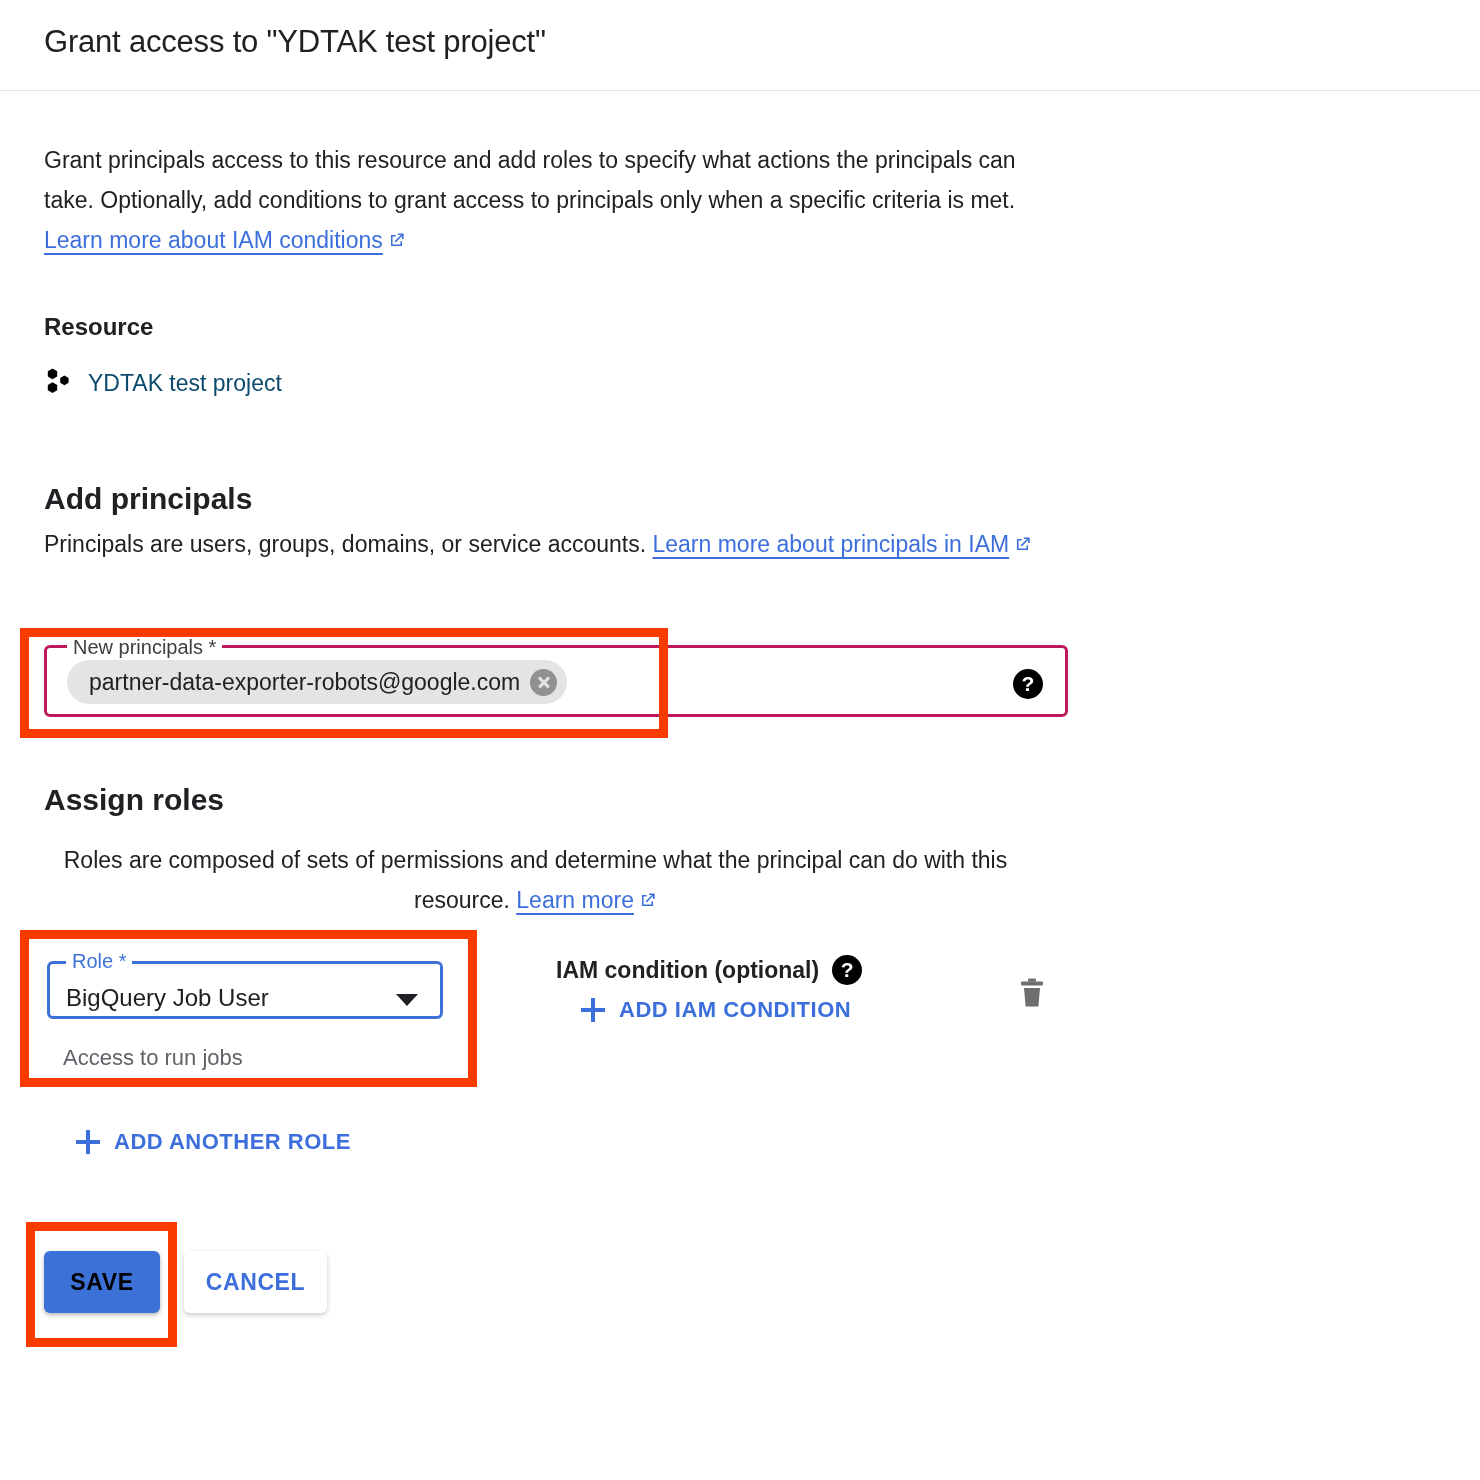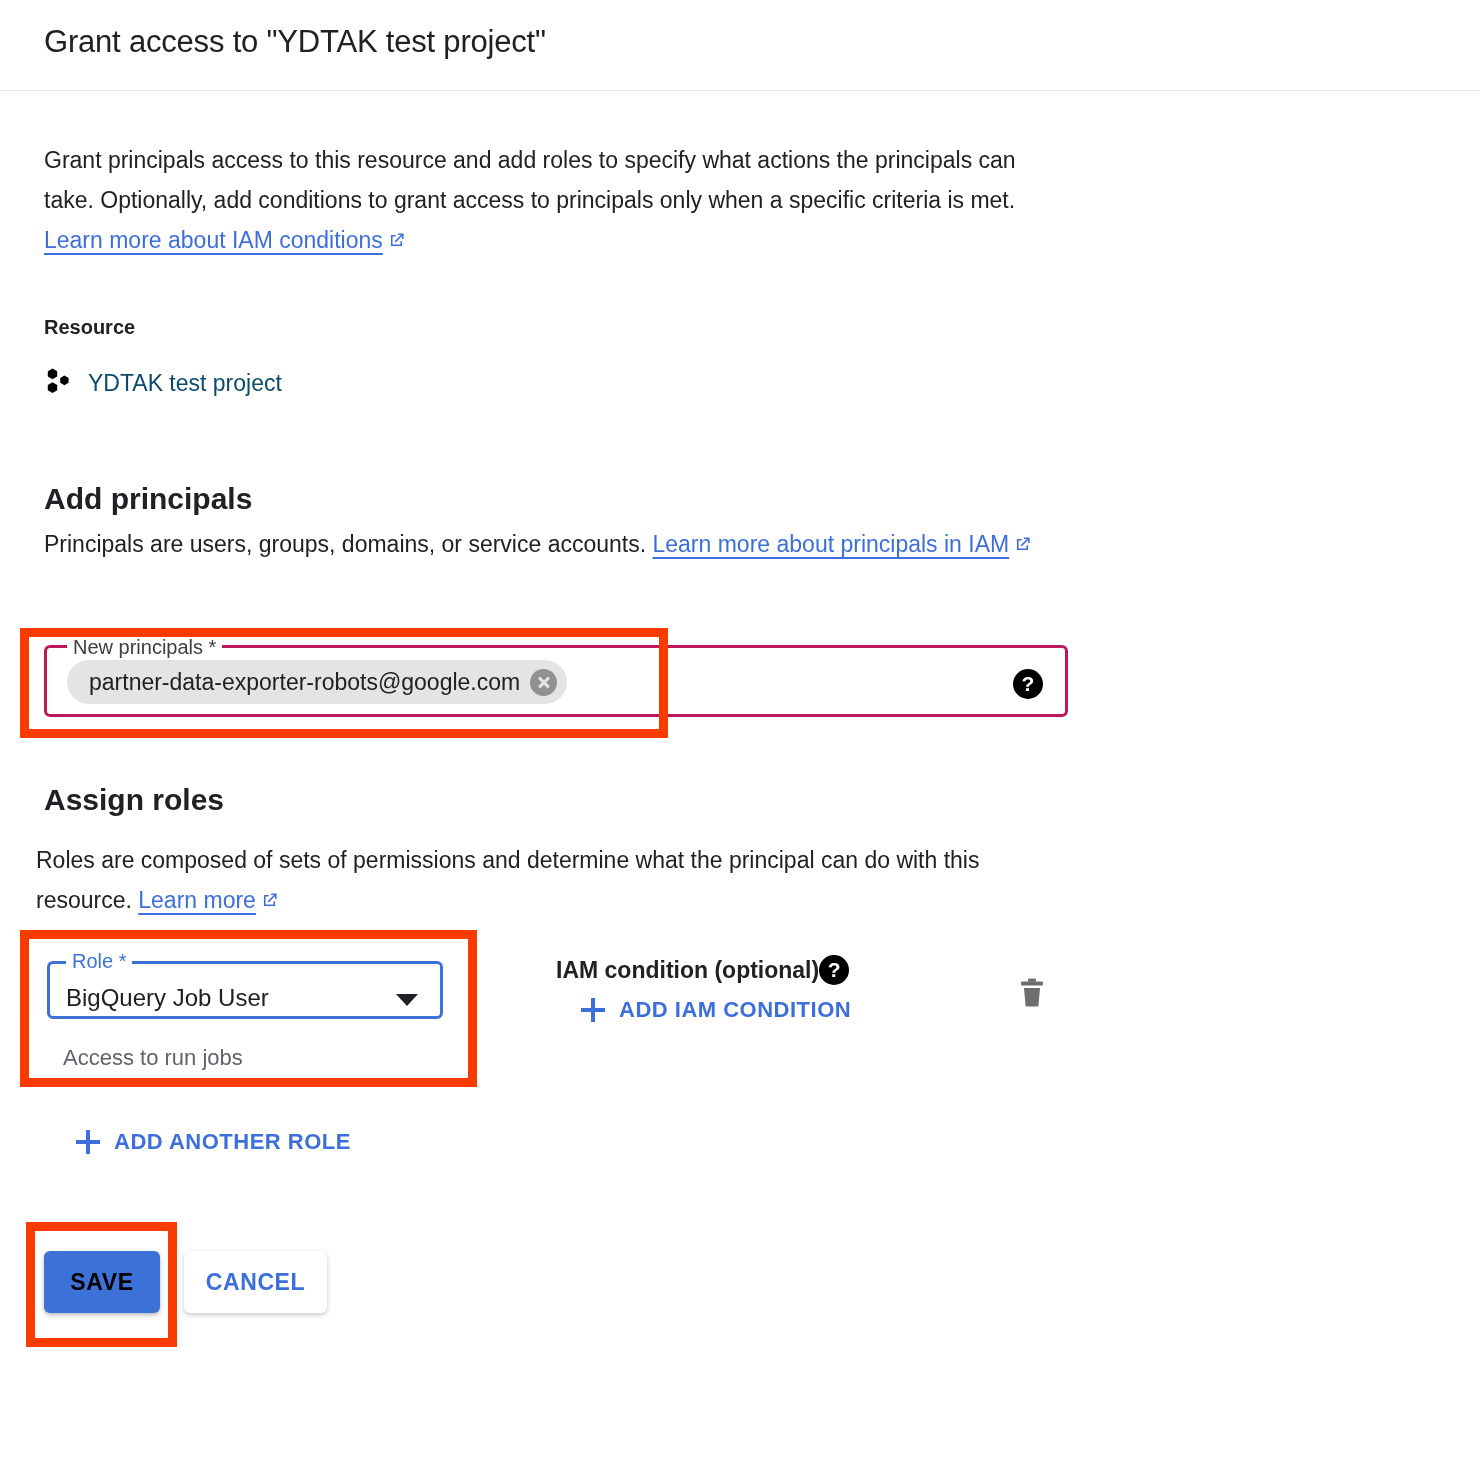--- a/index.html
+++ b/index.html
@@ -59,21 +59,21 @@
 
   
   .intro {
     left: 44px; top: 140px;
     width: 1020px;
   }
 
   
   .resource-heading {
     left: 44px; top: 311px;
-    font-size: 20px;
+    font-size: 24px;
     line-height: 32px;
   }
   .resource-row {
     position: absolute;
     left: 44px; top: 366px;
     display: flex;
     align-items: center;
     gap: 14px;
   }
   .resource-label {
@@ -164,22 +164,23 @@
     right: 22px; top: 21px;
   }
 
   
   .roles-heading {
     left: 44px; top: 779px;
     font-size: 30px;
     line-height: 42px;
   }
   .roles-desc {
-    left: 36px; top: 840px;
+    left: 28px; top: 840px;
     width: 1015px;
+    text-align: center;
   }
 
   
   .role-select {
     position: absolute;
     left: 47px; top: 961px;
     width: 396px; height: 58px;
     border: 3px solid #3c72d8;
     border-radius: 6px;
     background: #fff;
@@ -220,20 +221,21 @@
     color: #5f6368;
     white-space: nowrap;
   }
 
   
   .iam-label {
     position: absolute;
     left: 556px; top: 954px;
     display: flex;
     align-items: center;
+    gap: 13px;
     font-size: 23px;
     line-height: 32px;
     font-weight: 700;
     color: #202124;
     white-space: nowrap;
     justify-content: flex-end;
   }
   .text-btn {
     position: absolute;
     display: flex;

